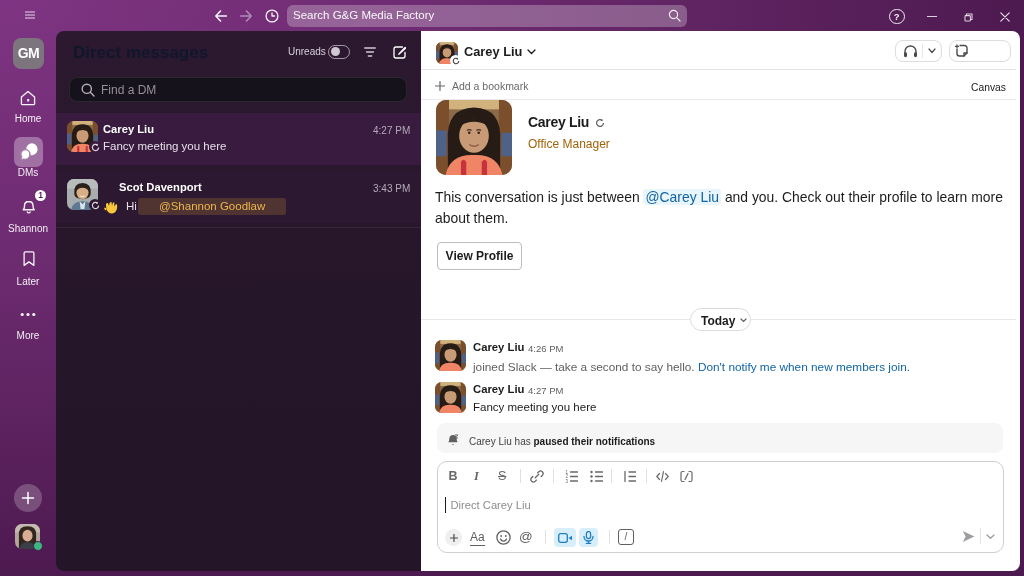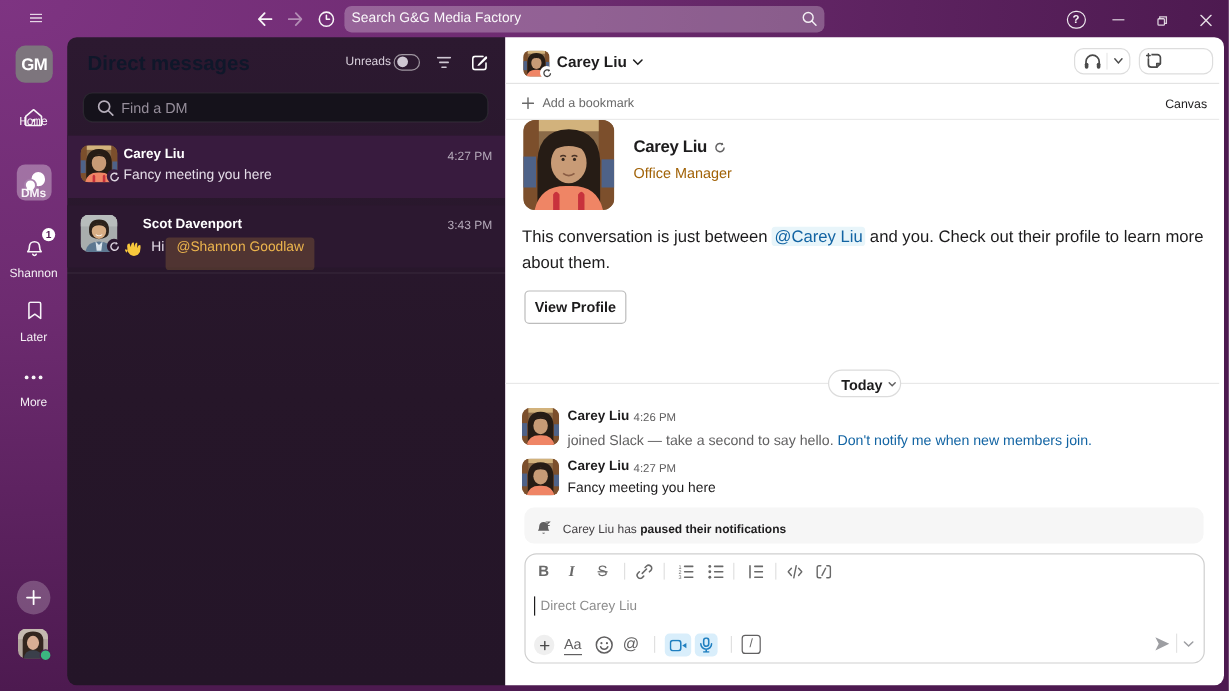--- a/index.html
+++ b/index.html
@@ -62,28 +62,28 @@
     <path d="M0.8 0.8 L9.2 9.2 M9.2 0.8 L0.8 9.2"></path>
     </g>
 </svg>
 
 <div class="abs" style="left:13px;top:38px;width:31px;height:31px;border-radius:8px;background:#7d757d;color:#fff;font-weight:700;font-size:14px;text-align:center;line-height:31px;letter-spacing:-0.5px;">GM</div>
 
 <svg class="abs" style="left:20px;top:90px" width="16" height="16" viewBox="0 0 18 18">
   <path d="M9 1.6 L1.6 7.9 V15.6 a0.8 0.8 0 0 0 0.8 0.8 H15.6 a0.8 0.8 0 0 0 0.8 -0.8 V7.9 Z" fill="none" stroke="rgba(255,255,255,.95)" stroke-width="1.5" stroke-linejoin="round"></path>
     <rect x="8" y="10.2" width="2.4" height="2.6" rx="0.6" fill="rgba(255,255,255,.95)"></rect>
 </svg>
-<div class="abs rail-label" style="top:97px;font-family:Liberation Mono, monospace;">Home</div>
+<div class="abs rail-label" style="top:113px;">Home</div>
 
 <div class="abs" style="left:14px;top:137px;width:28.5px;height:29.5px;border-radius:7px;background:rgba(255,255,255,.32);"></div>
 <svg class="abs" style="left:19px;top:142px" width="19" height="19" viewBox="0 0 18 18">
   <path d="M12.2 1.2 a5.3 5.3 0 0 0 -5.3 5.3 c0 1.1 .35 2.15 .95 3 L7 12.3 c-.2 .55 .3 1.05 .85 .85 l2.75 -.95 a5.3 5.3 0 0 0 6.9 -5.7 a5.3 5.3 0 0 0 -5.3 -5.3z" fill="#fff"></path>
   <path d="M6 7.2 a4.3 4.3 0 0 0 -4.3 4.3 c0 .9 .28 1.75 .77 2.45 L1.8 16.3 c-.16 .45 .25 .85 .7 .7 l2.2 -.75 a4.3 4.3 0 0 0 5.6 -4.75 a4.3 4.3 0 0 0 -4.3 -4.3z" fill="#fff" stroke="#a87fac" stroke-width="1.4"></path>
 </svg>
-<div class="abs rail-label" style="top:156px;font-weight:700;">DMs</div>
+<div class="abs rail-label" style="top:167px;font-weight:400;">DMs</div>
 
 <svg class="abs" style="left:20.5px;top:199.5px" width="15.5" height="15.5" viewBox="0 0 19 19">
   <path d="M9.5 1.8 c-3 0-5.2 2.2-5.2 5.2 c0 3.8-1.6 5-1.6 5 h13.6 s-1.6-1.2-1.6-5 c0-3-2.2-5.2-5.2-5.2z M7.8 14.6 a1.8 1.8 0 0 0 3.4 0" fill="none" stroke="rgba(255,255,255,.95)" stroke-width="1.7" stroke-linejoin="round" stroke-linecap="round"></path>
 </svg>
 <div class="abs" style="left:35px;top:189.5px;width:11px;height:11px;border-radius:50%;background:#fff;color:#521d55;font-size:8.5px;font-weight:700;text-align:center;line-height:11.5px;">1</div>
 <div class="abs rail-label" style="top:223px;">Shannon</div>
 
 <svg class="abs" style="left:22.5px;top:251px" width="12" height="16" viewBox="0 0 13 17">
   <path d="M1.2 2.2 a1.4 1.4 0 0 1 1.4 -1.4 h7.8 a1.4 1.4 0 0 1 1.4 1.4 V15.4 L6.5 11.6 1.2 15.4 Z" fill="none" stroke="rgba(255,255,255,.95)" stroke-width="1.4" stroke-linejoin="round"></path>
 </svg>
@@ -181,21 +181,21 @@
   <path d="M7.6 4.5 a3.1 3.1 0 1 1 -1 -2.3" fill="none" stroke="#ddd5e0" stroke-width="1.2"></path>
   <path d="M6.2 0.6 L7 2.4 L5.2 3" fill="#ddd5e0"></path>
 </svg>
 <div class="abs dmname" style="left:103px;top:181px;padding-left:16px;">Scot Davenport</div>
 <div class="abs dmtime" style="left:373px;top:183px;">3:43 PM</div>
 <svg class="abs" style="left:102px;top:199px" width="19" height="16" viewBox="0 0 20 18">
   <path d="M4 9 Q3 4 6 4.5 L7.2 8 Q7.5 3 10 3.5 L10.6 8 Q11 3.2 13.2 3.8 L13.2 8.8 Q14 5.2 16.2 6 Q17 12 14 14.8 Q10 17.6 6.5 14.8 Q3.5 12 4 9 Z" fill="#f8c83c"></path>
   <path d="M3.4 13 Q1.4 12 1.8 9.7 L4.4 10.5 Z" fill="#f8c83c"></path>
 </svg>
 <div class="abs dmprev" style="left:126px;top:199.5px;">Hi</div>
-<div class="abs" style="left:138px;top:197.5px;height:27px;background:rgba(242,184,62,.18);border-radius:3px;padding:0 9px;line-height:16.5px;color:#edb54d;font-size:11.5px;">@Shannon Goodlaw</div>
+<div class="abs" style="left:138px;top:197.5px;height:17px;background:rgba(242,184,62,.18);border-radius:3px;padding:0 21px;line-height:16.5px;color:#edb54d;font-size:11.5px;">@Shannon Goodlaw</div>
 
 <div class="abs" id="main"></div>
 
 <div class="abs" style="left:421px;top:69px;width:595px;height:1px;background:#e3e3e3;"></div>
 <div class="abs" style="left:436px;top:42px;width:22px;height:22px;border-radius:6px;overflow:hidden;">
 <svg width="22" height="22" viewBox="0 0 64 64">
   <rect width="64" height="64" fill="#8a6a48"></rect>
   <rect x="0" y="0" width="11" height="64" fill="#7c4f2c"></rect>
   <rect x="53" y="0" width="11" height="64" fill="#7c4f2c"></rect>
   <rect x="11" y="0" width="42" height="8" fill="#d2b27c"></rect>

